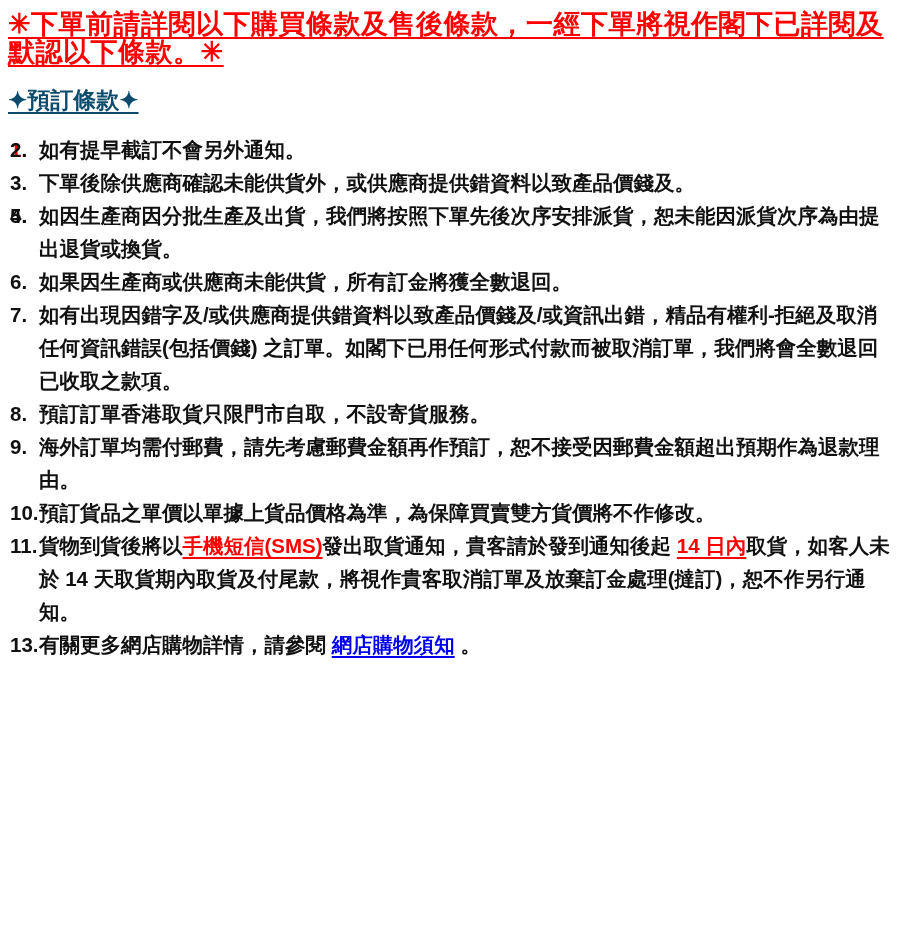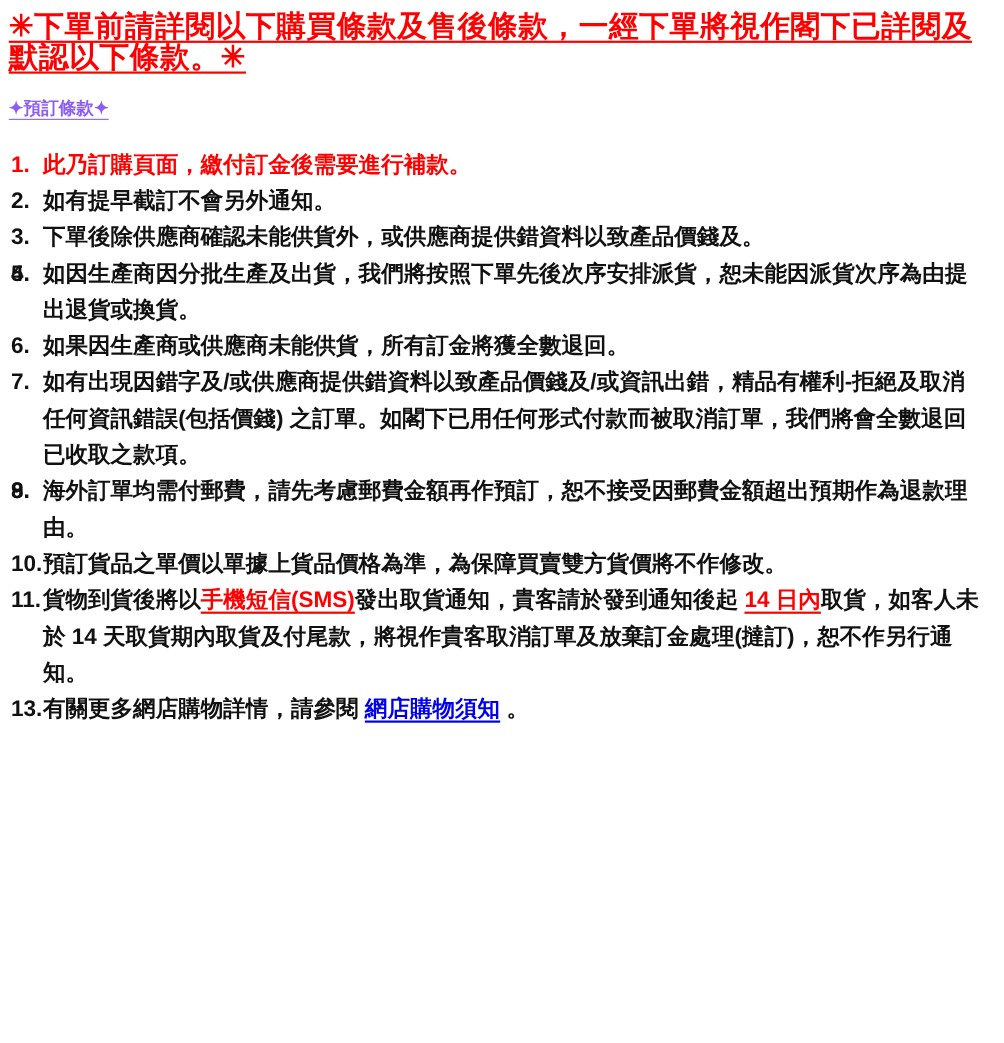--- a/index.html
+++ b/index.html
@@ -27,22 +27,22 @@
   .notice {
     color: var(--red);
     font-size: 27px;
     line-height: 28px;
     text-decoration: underline;
     text-underline-offset: 4px;
     letter-spacing: 0.5px;
   }
   .section-title {
     display: inline-block;
-    color: #8b5cf6;
-    font-size: 16px;
+    color: #0c4a6e;
+    font-size: 23px;
     line-height: 26px;
     margin-top: 21px;
     text-decoration: underline;
     text-underline-offset: 4px;
   }
   ol.terms {
     list-style: none;
     margin: 20px 0 0 0;
     padding: 0;
   }
@@ -76,26 +76,26 @@
 </style>
 </head>
 <body>
 
 <div class="doc">
   <div class="notice">✳下單前請詳閱以下購買條款及售後條款，一經下單將視作閣下已詳閱及默認以下條款。✳</div>
   <div>
     <span class="section-title">✦預訂條款✦</span>
   </div>
   <ol class="terms" id="terms-list">
-      <li class="red"><span class="num">1.</span><span class="txt">此乃訂購頁面，繳付訂金後需要進行補款。</span></li>
+      <li class="red"><span class="num">1.</span></li>
       <li><span class="num">2.</span><span class="txt">如有提早截訂不會另外通知。</span></li>
       <li><span class="num">3.</span><span class="txt">下單後除供應商確認未能供貨外，或供應商提供錯資料以致產品價錢及。</span></li>
       <li><span class="num">4.</span></li>
       <li><span class="num">5.</span><span class="txt">如因生產商因分批生產及出貨，我們將按照下單先後次序安排派貨，恕未能因派貨次序為由提出退貨或換貨。</span></li>
       <li><span class="num">6.</span><span class="txt">如果因生產商或供應商未能供貨，所有訂金將獲全數退回。</span></li>
       <li><span class="num">7.</span><span class="txt">如有出現因錯字及/或供應商提供錯資料以致產品價錢及/或資訊出錯，精品有權利-拒絕及取消任何資訊錯誤(包括價錢) 之訂單。如閣下已用任何形式付款而被取消訂單，我們將會全數退回已收取之款項。</span></li>
-      <li><span class="num">8.</span></li>
+      <li><span class="num">8.</span><span class="txt">預訂訂單香港取貨只限門市自取，不設寄貨服務。</span></li>
       <li><span class="num">9.</span><span class="txt">海外訂單均需付郵費，請先考慮郵費金額再作預訂，恕不接受因郵費金額超出預期作為退款理由。</span></li>
       <li><span class="num">10.</span><span class="txt">預訂貨品之單價以單據上貨品價格為準，為保障買賣雙方貨價將不作修改。</span></li>
       <li><span class="num">11.</span><span class="txt">貨物到貨後將以<span class="redline">手機短信(SMS)</span>發出取貨通知，貴客請於發到通知後起 <span class="redline">14 日內</span>取貨，如客人未於 14 天取貨期內取貨及付尾款，將視作貴客取消訂單及放棄訂金處理(撻訂)，恕不作另行通知。</span></li>
       <li><span class="num">13.</span><span class="txt">有關更多網店購物詳情，請參閱 <a class="link" href="#">網店購物須知</a> 。</span></li>
     </ol>
 </div>
 
 </body></html>

